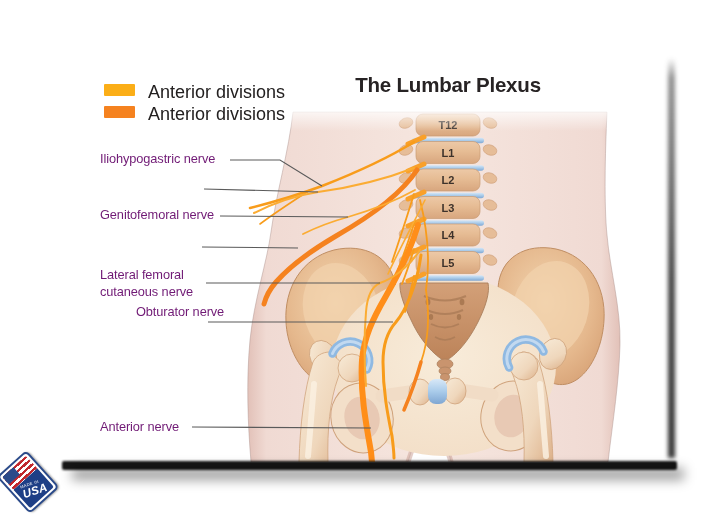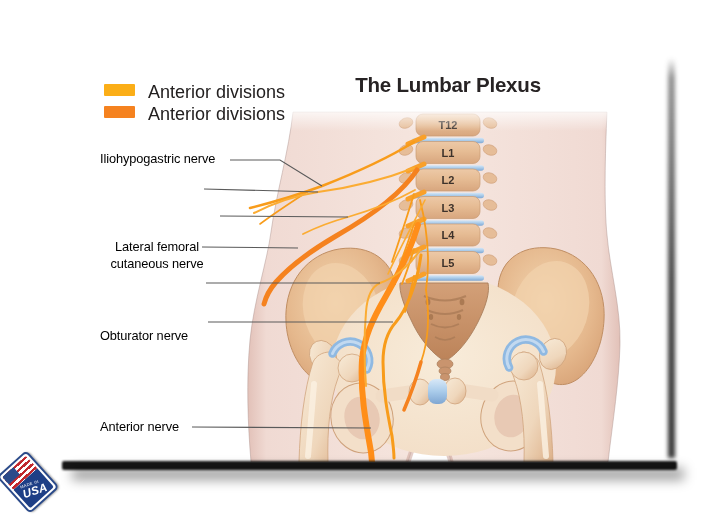--- a/index.html
+++ b/index.html
@@ -14,22 +14,22 @@
   .shadow-bottom-soft{position:absolute;left:72px;top:468px;width:612px;height:12px;
     background:rgba(0,0,0,.38);filter:blur(6px);}
   
   .title{position:absolute;left:308px;top:73px;width:280px;text-align:center;
     font-size:20.5px;font-weight:600;color:#272324;letter-spacing:-.2px;}
   
   .legend-swatch{position:absolute;width:31px;height:12px;border-radius:1px;}
   .legend-label{position:absolute;left:148px;font-size:18px;color:#232020;}
   
   .nlabel{position:absolute;left:100px;font-size:12.8px;line-height:16.5px;
-    color:#000000;letter-spacing:-.1px;white-space:nowrap;text-align:center;}
-  .nlabel.wrap{white-space:normal;width:114px;}
+    color:#701a75;letter-spacing:-.1px;white-space:nowrap;}
+  .nlabel.wrap{white-space:normal;width:114px;margin-top:28px;}
   svg{position:absolute;left:0;top:0;}
   
   .usa-tag{position:absolute;left:8px;top:457px;width:40px;height:50px;
     transform:rotate(-42deg);transform-origin:50% 50%;background:#fff;
     border:2px solid #2a4a8a;border-radius:5px;padding:2px;box-sizing:border-box;
     display:flex;flex-direction:column;box-shadow:1px 1px 2px rgba(0,0,0,.35);}
   .usa-flag{height:17px;position:relative;border-radius:2px 2px 0 0;overflow:hidden;
     background:repeating-linear-gradient(180deg,#c0272d 0 2.4px,#ffffff 2.4px 4.8px);}
   .usa-flag::before{content:"";position:absolute;left:0;top:0;width:15px;height:10px;
     background:#2a4a8a;}
@@ -266,22 +266,23 @@
   <div class="title">The Lumbar Plexus</div>
 
   <div>
     <div class="legend-swatch" style="left: 104px; top: 84px; background: rgb(251, 174, 23);"></div>
     <div class="legend-label" style="top:82px;">Anterior divisions</div>
     <div class="legend-swatch" style="left: 104px; top: 106px; background: rgb(245, 130, 31);"></div>
     <div class="legend-label" style="top:104px;">Anterior divisions</div>
   </div>
 
   <div class="nlabel" style="top:151px;">Iliohypogastric nerve</div>
+  <div class="nlabel" style="top:207px;">Genitofemoral nerve</div>
   <div class="nlabel wrap" style="top:239px;">Lateral femoral cutaneous nerve</div>
-  <div class="nlabel" style="top:328px;">Obturator nerve</div>
+  <div class="nlabel" style="top:304px;margin-left:36px;">Obturator nerve</div>
   <div class="nlabel" style="top:419px;">Anterior nerve</div>
 
   <div class="shadow-right"></div>
   <div class="shadow-bottom-bar"></div>
   <div class="shadow-bottom-soft"></div>
 
   <div class="usa-tag">
     <div class="usa-flag"></div>
     <div class="usa-blue">
       <span class="usa-madein">MADE IN</span>

